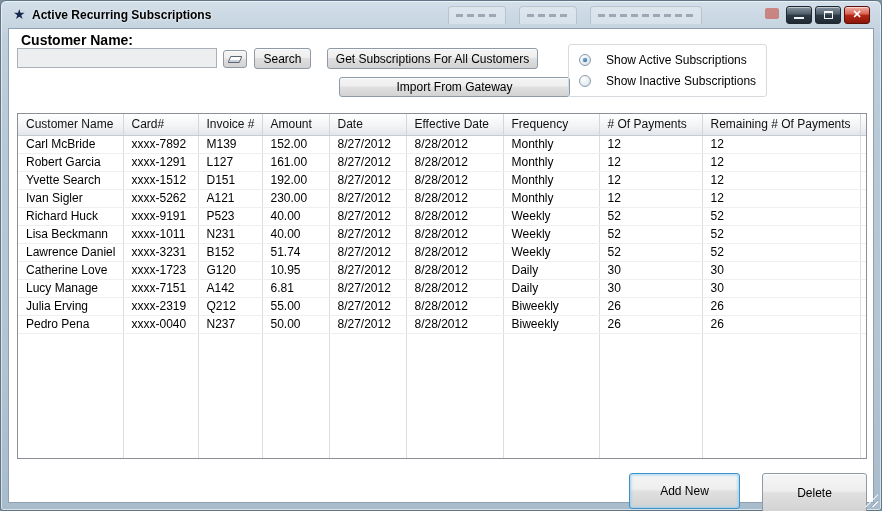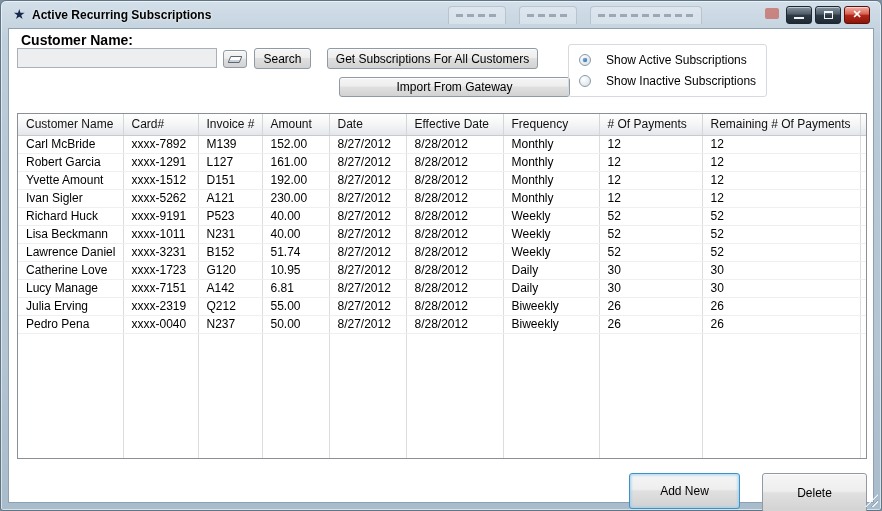--- a/index.html
+++ b/index.html
@@ -237,21 +237,21 @@
             <td>L127</td>
             <td>161.00</td>
             <td>8/27/2012</td>
             <td>8/28/2012</td>
             <td>Monthly</td>
             <td>12</td>
             <td>12</td>
             <td class="filler"></td>
           </tr>
           <tr>
-            <td>Yvette Amount</td>
+            <td>Yvette Search</td>
             <td>xxxx-1512</td>
             <td>D151</td>
             <td>192.00</td>
             <td>8/27/2012</td>
             <td>8/28/2012</td>
             <td>Monthly</td>
             <td>12</td>
             <td>12</td>
             <td class="filler"></td>
           </tr>

